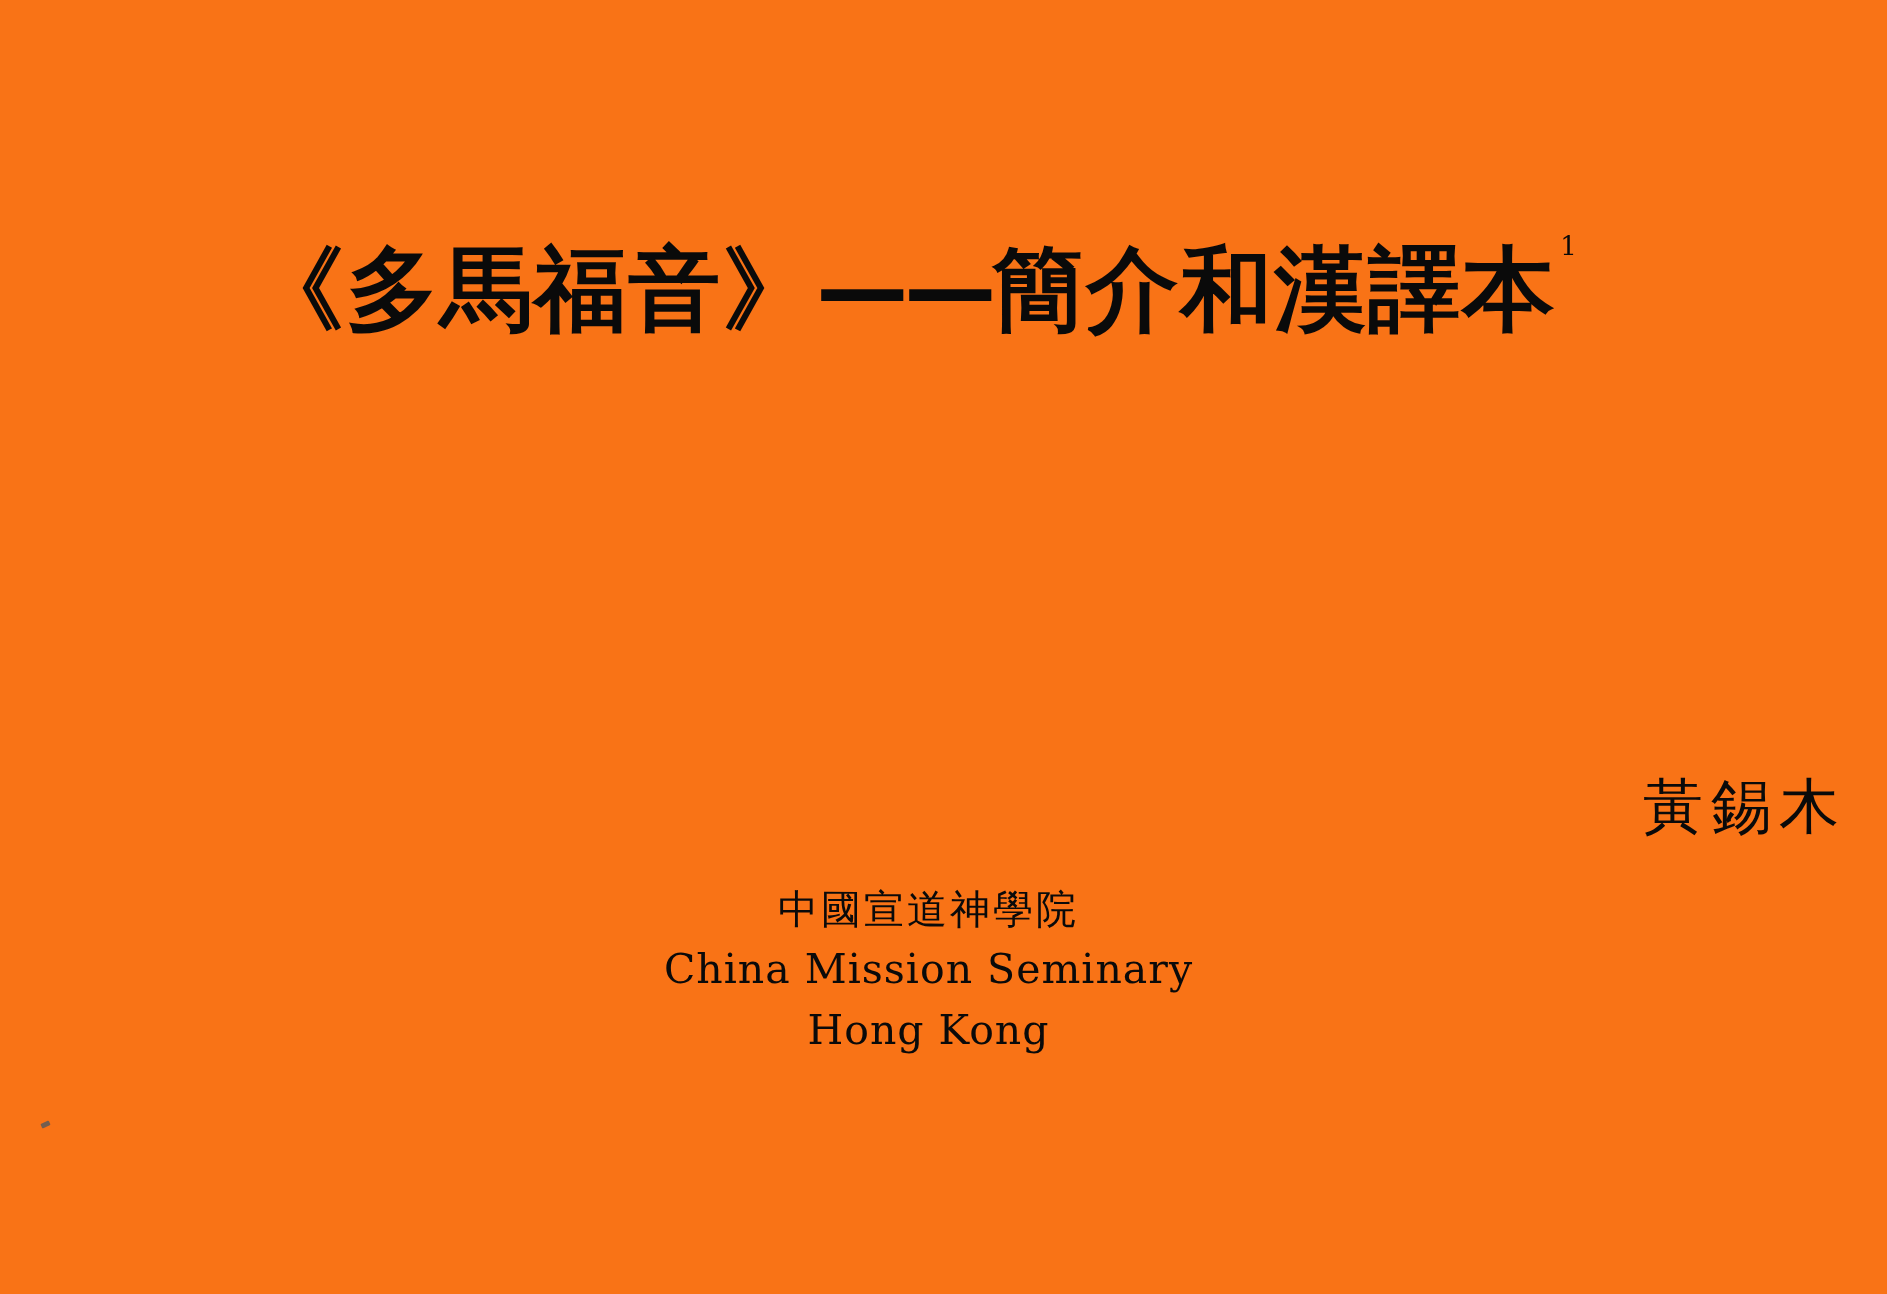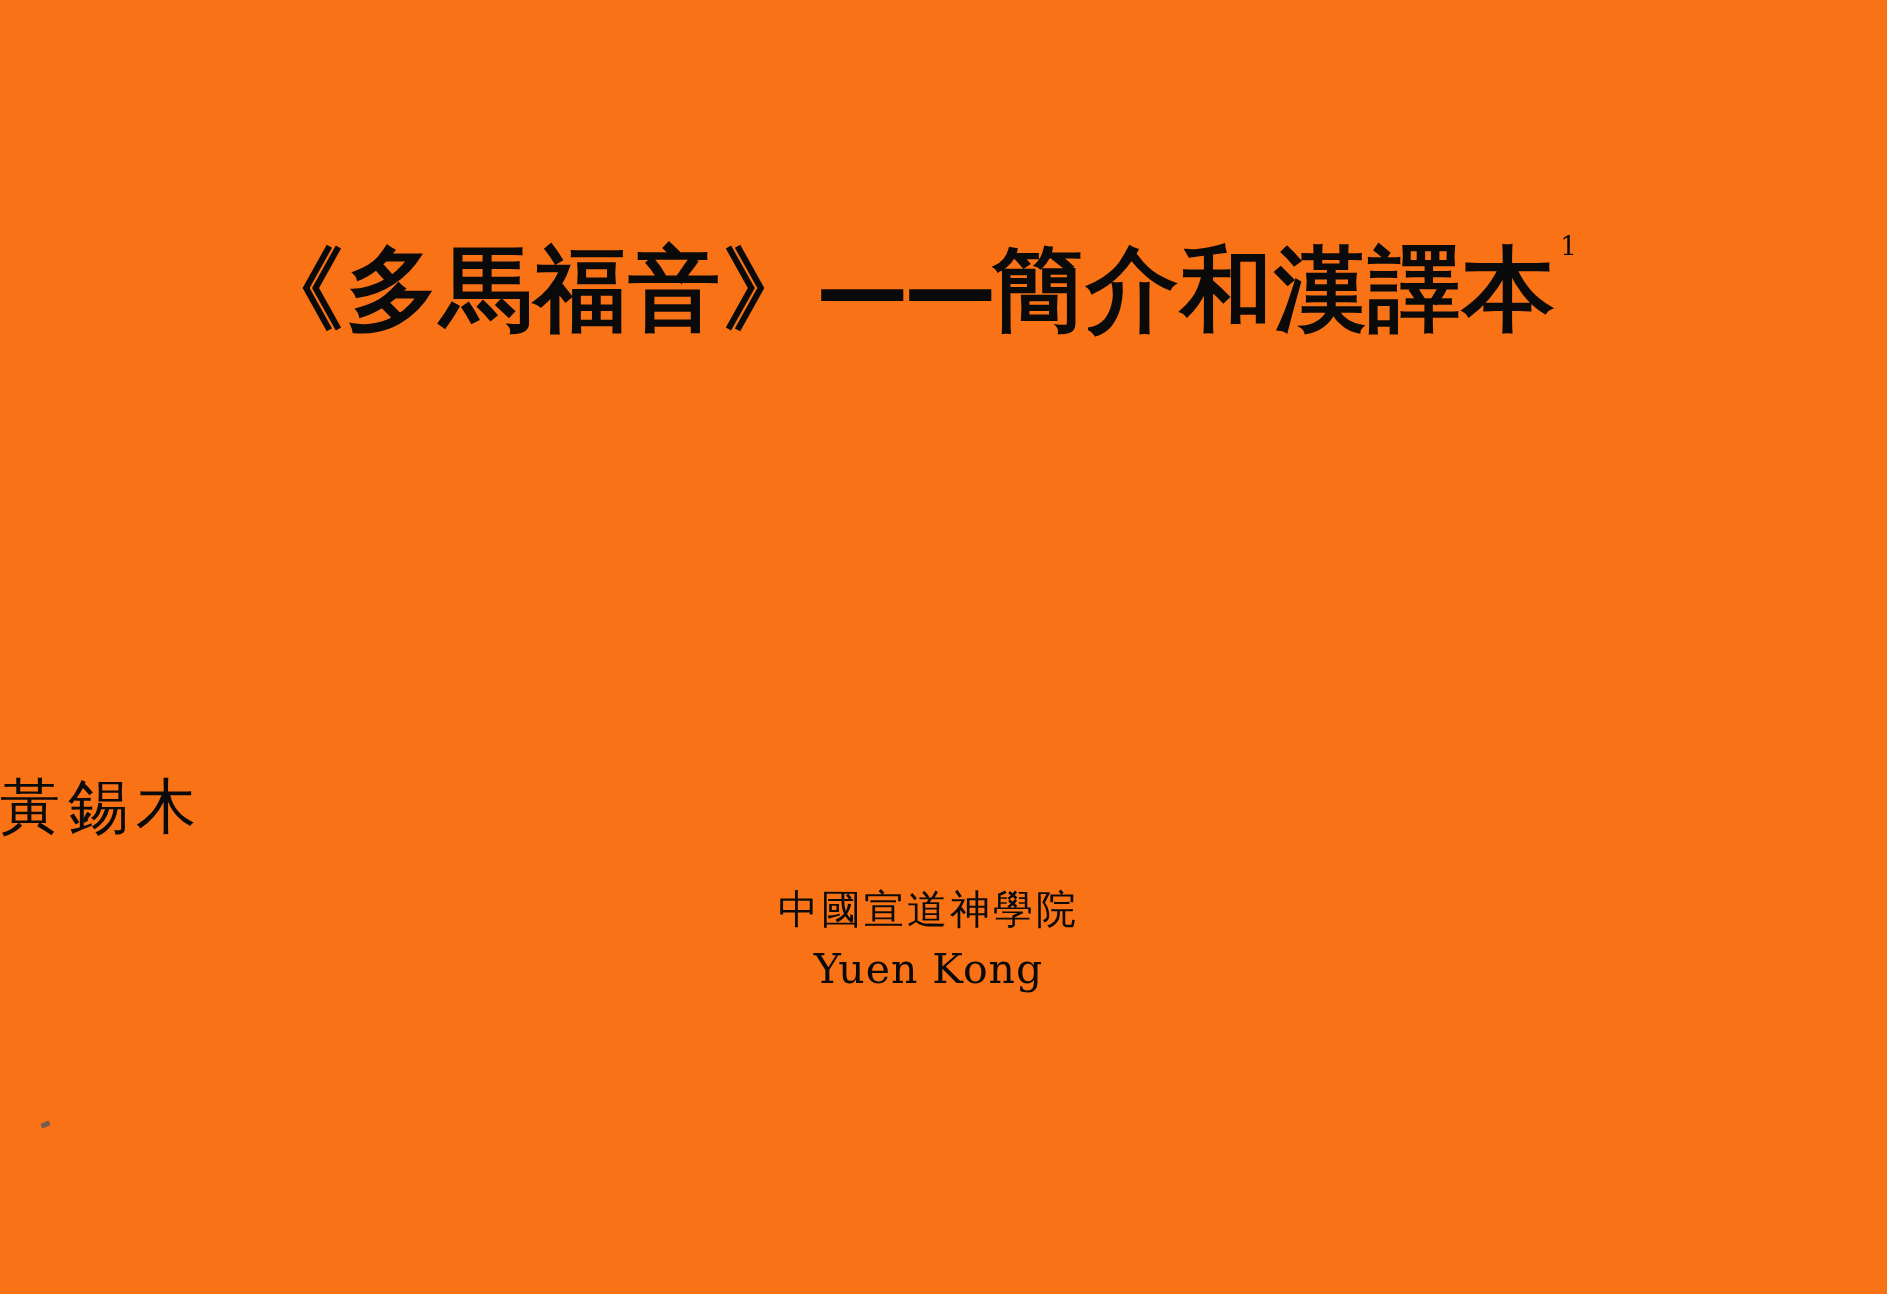--- a/index.html
+++ b/index.html
@@ -54,21 +54,21 @@
     top: -34px;
     left: 4px;
   }
 
   
   .author-block {
     position: absolute;
     top: 770px;
     left: 0;
     width: 100%;
-    text-align: left;
+    text-align: right;
     padding-right: 40px;
     box-sizing: border-box;
   }
   .author-name {
     font-family: "DejaVu Serif", "Liberation Serif", serif;
     font-size: 60px;
     letter-spacing: 8px;
     line-height: 1.2;
     color: #0a0a0a;
   }
@@ -116,18 +116,19 @@
   <div class="title-block">
     <h1 class="title"><span>《多馬福音》</span><span class="dash">——</span><span>簡介和漢譯本</span><sup class="footnote-marker">1</sup></h1>
   </div>
 
   <div class="author-block">
     <div class="author-name">黃錫木</div>
   </div>
 
   <div class="affiliation-block">
     <div class="aff-line cjk">中國宣道神學院</div>
-    <div class="aff-line">Yuen Kong</div>
+    <div class="aff-line">China Mission Seminary</div>
+    <div class="aff-line">Hong Kong</div>
   </div>
 
   <div class="scan-speck"></div>
 
 </div>
 
 </body></html>

